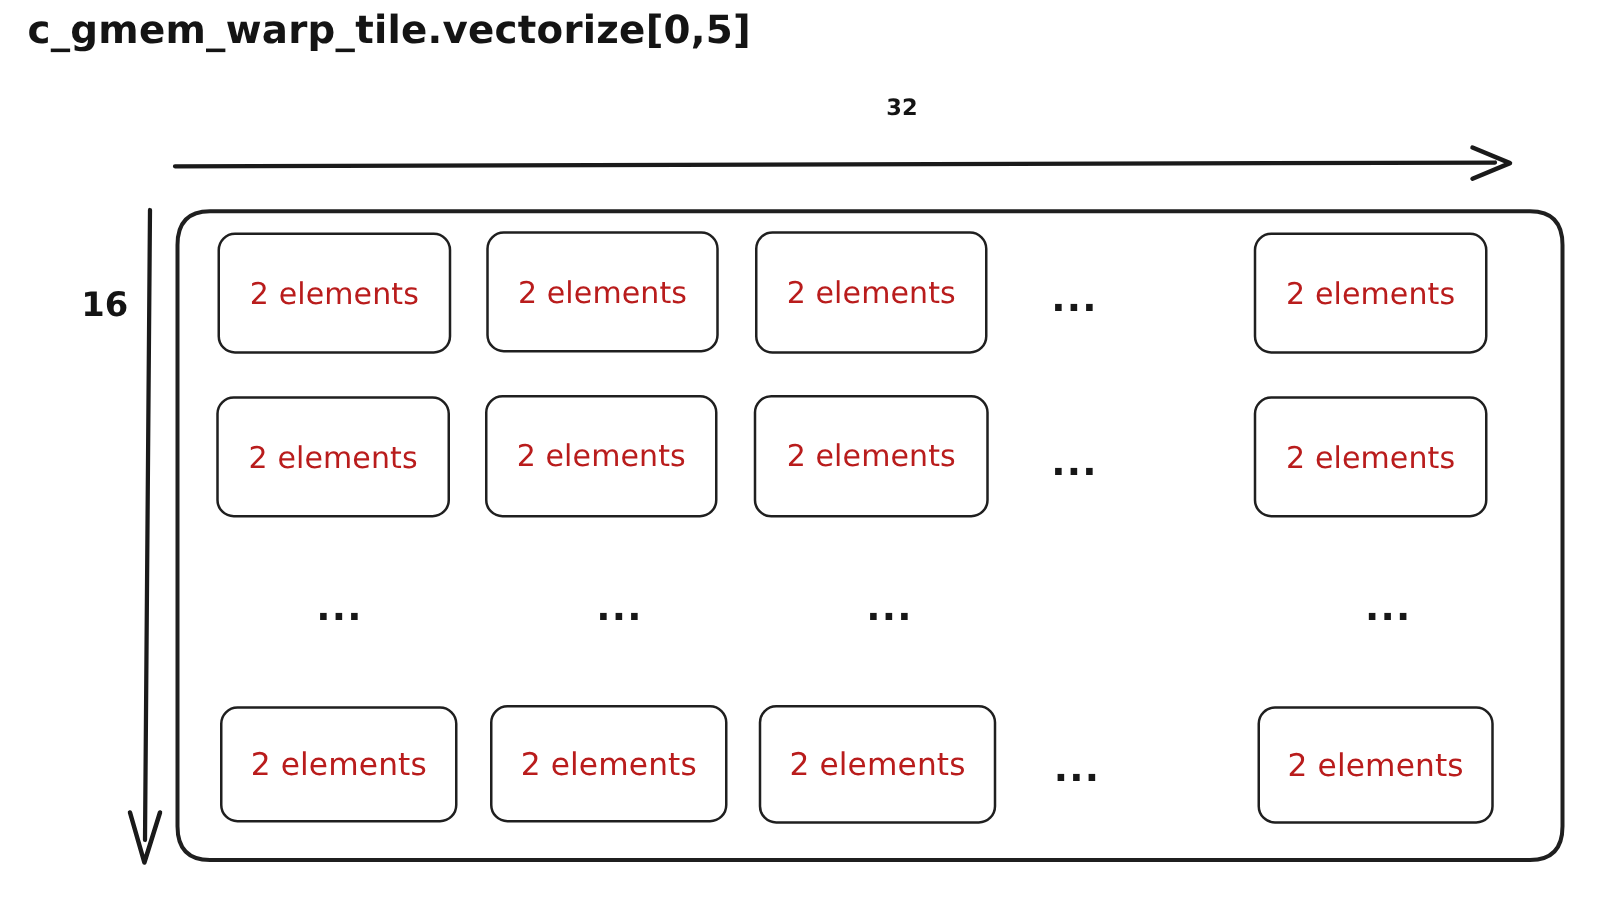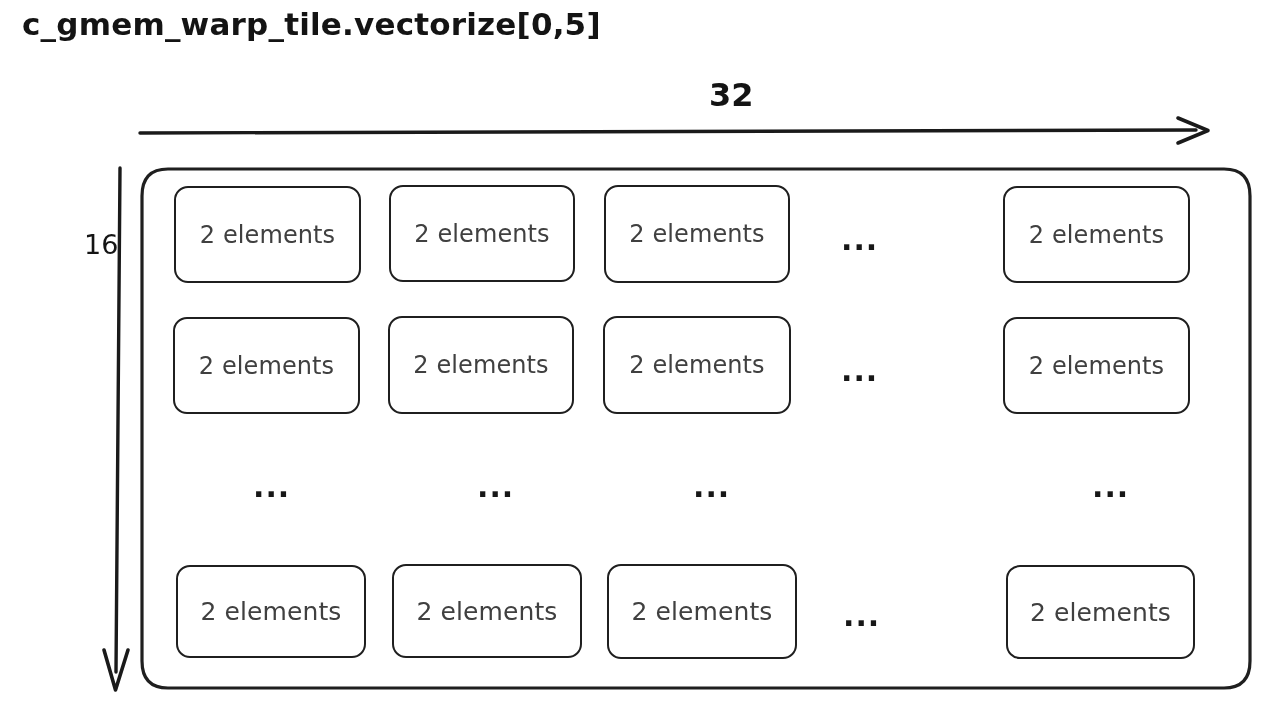--- a/index.html
+++ b/index.html
@@ -27,30 +27,30 @@
     letter-spacing: 0.2px;
     color: #141414;
     white-space: pre;
   }
 
   
   #label-cols {
     position: absolute;
     left: 709px;
     top: 76px;
-    font-size: 32px;
+    font-size: 18px;
     font-weight: 600;
     color: #141414;
   }
   #label-rows {
     position: absolute;
-    left: 84px;
+    left: 65px;
     top: 229px;
     font-size: 27px;
-    font-weight: 400;
+    font-weight: 700;
     color: #141414;
   }
 
   
   #overlay {
     position: absolute;
     left: 0;
     top: 0;
     width: 1280px;
     height: 723px;
@@ -72,21 +72,21 @@
     border-radius: 14px;
     background: #ffffff;
     display: flex;
     align-items: center;
     justify-content: center;
   }
   .cell-label {
     font-family: "DejaVu Sans", sans-serif;
     font-size: 24px;
     font-weight: 500;
-    color: #404040;
+    color: #b91c1c;
     letter-spacing: 0.1px;
     white-space: nowrap;
   }
   .cell.big .cell-label { font-size: 25px; }
 
   .ellipsis {
     position: absolute;
     font-size: 30px;
     font-weight: 700;
     line-height: 1;

